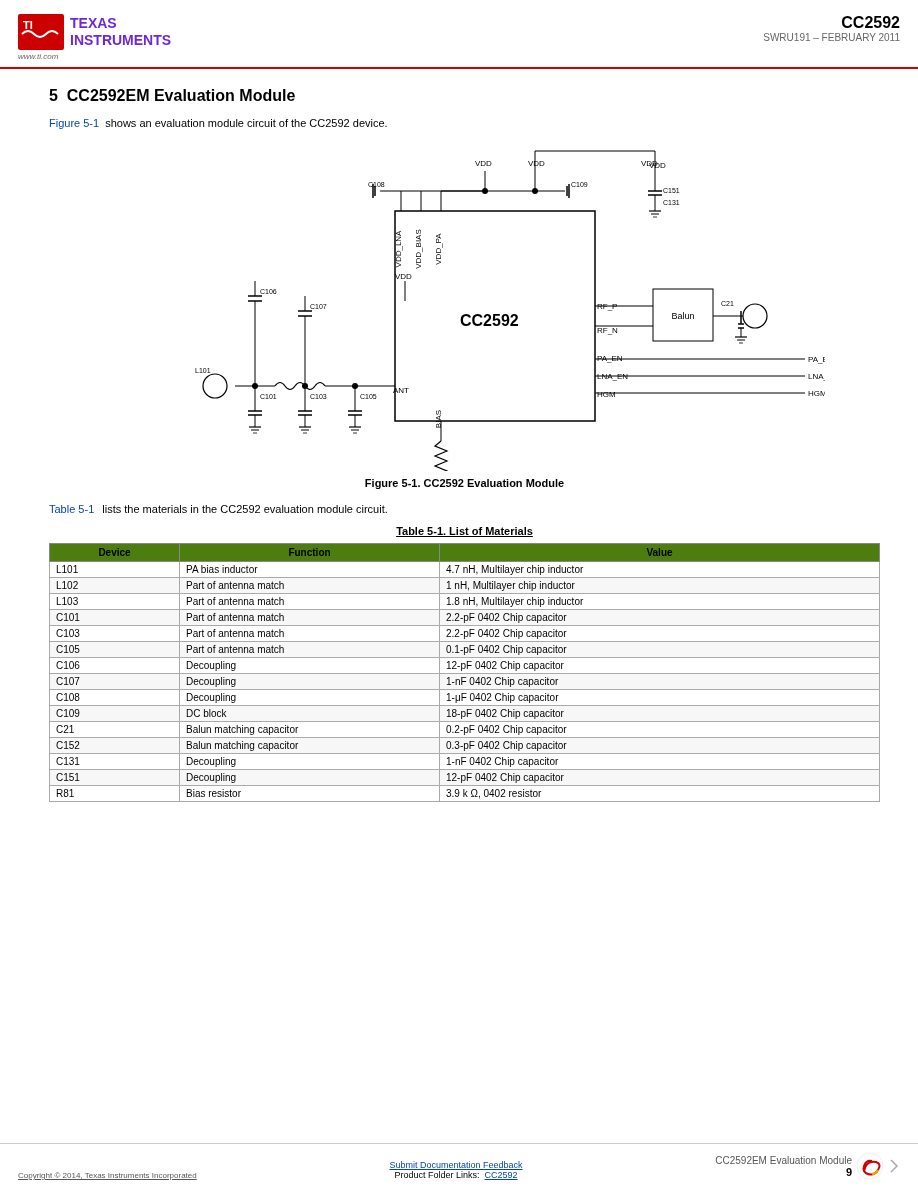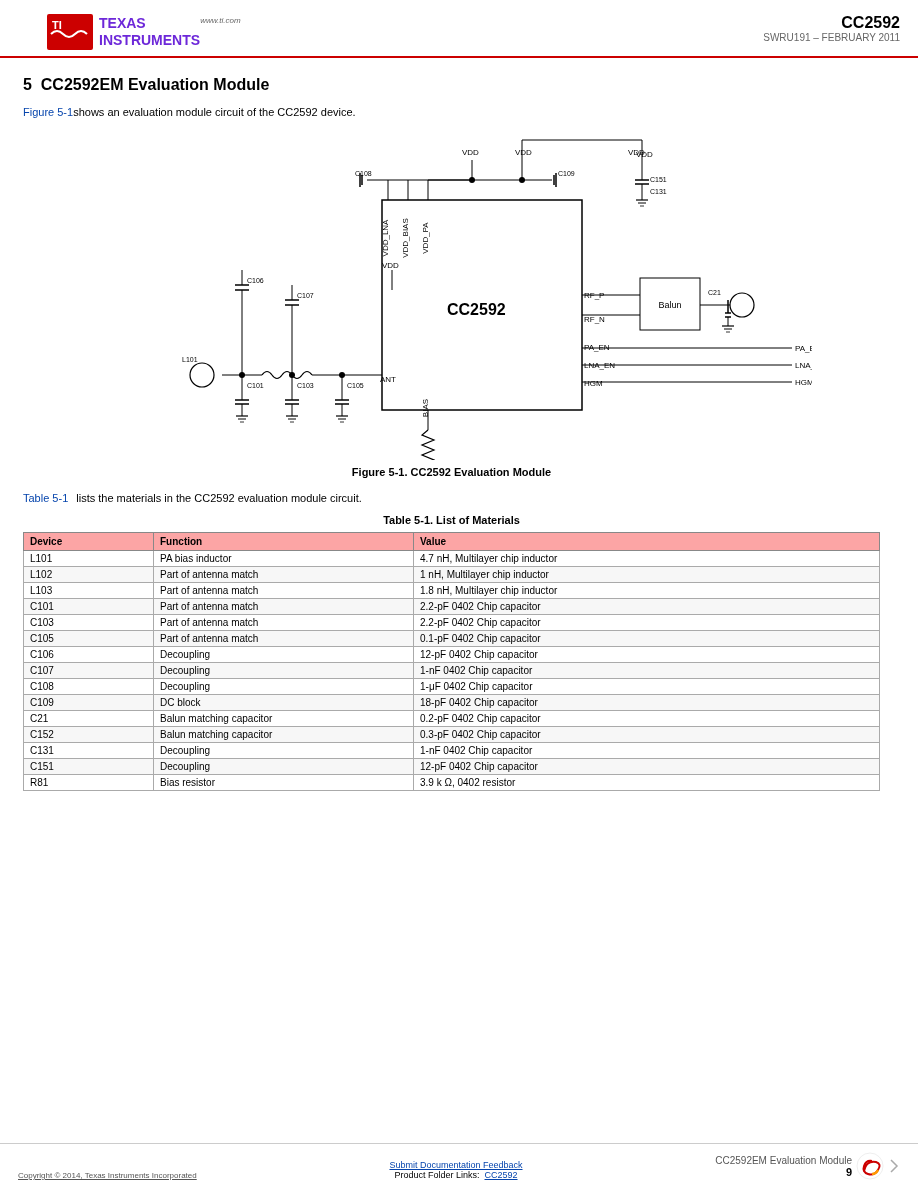--- a/index.html
+++ b/index.html
@@ -51,35 +51,35 @@
     }
     .header-left-bottom {
       font-size: 8px;
       color: #666;
       margin-top: 2px;
       font-style: italic;
     }
 
     
     .content {
-      padding: 18px 38px 10px 23px;
+      padding: 18px 38px 10px 49px;
     }
 
     .section-title {
       font-size: 16px;
       font-weight: bold;
       color: #000;
       margin-bottom: 12px;
     }
 
     .intro-text {
       font-size: 11px;
       margin-bottom: 12px;
       display: flex;
-      gap: 0;
+      gap: 6px;
     }
     .intro-text .fig-ref {
       color: #0645ad;
       text-decoration: none;
       white-space: nowrap;
     }
 
     
     .circuit-container {
       display: flex;
@@ -109,34 +109,35 @@
     .table-intro .tbl-ref {
       color: #0645ad;
       text-decoration: none;
     }
 
     .table-title {
       text-align: center;
       font-size: 11px;
       font-weight: bold;
       margin-bottom: 6px;
+      text-decoration: underline;
     }
 
     
     .materials-table {
       width: 100%;
       border-collapse: collapse;
       font-size: 10px;
     }
     .materials-table th {
-      background: #fca5a5;
+      background: #4d7c0f;
       border: 1px solid #888;
       padding: 3px 6px;
       font-weight: bold;
-      text-align: left;
+      text-align: center;
     }
     .materials-table td {
       border: 1px solid #aaa;
       padding: 2px 6px;
     }
     .materials-table tr:nth-child(even) td {
       background: #f7f7f7;
     }
 
     
@@ -189,21 +190,21 @@
     
     .circuit-svg {
       width: 100%;
       height: 100%;
     }
   </style>
 </head>
 <body>
 
 <div class="header">
-  <div style="display:flex; margin-left:29px;">
+  <div style="display:flex; flex-direction:column;">
     <div class="ti-logo">
 
       <svg class="ti-logo-icon" viewBox="0 0 46 36" xmlns="http://www.w3.org/2000/svg">
         <rect x="0" y="0" width="46" height="36" fill="#c00" rx="2"></rect>
         <text x="5" y="15" font-size="11" font-weight="bold" fill="white" font-family="Arial">TI</text>
         <path d="M4 20 Q10 14 16 20 Q22 26 28 20 Q34 14 40 20" stroke="white" stroke-width="2" fill="none"></path>
       </svg>
       <div>
         <div class="ti-logo-text" style="font-size:14px;">Texas</div>
         <div class="ti-logo-text" style="font-size:14px;">Instruments</div>

